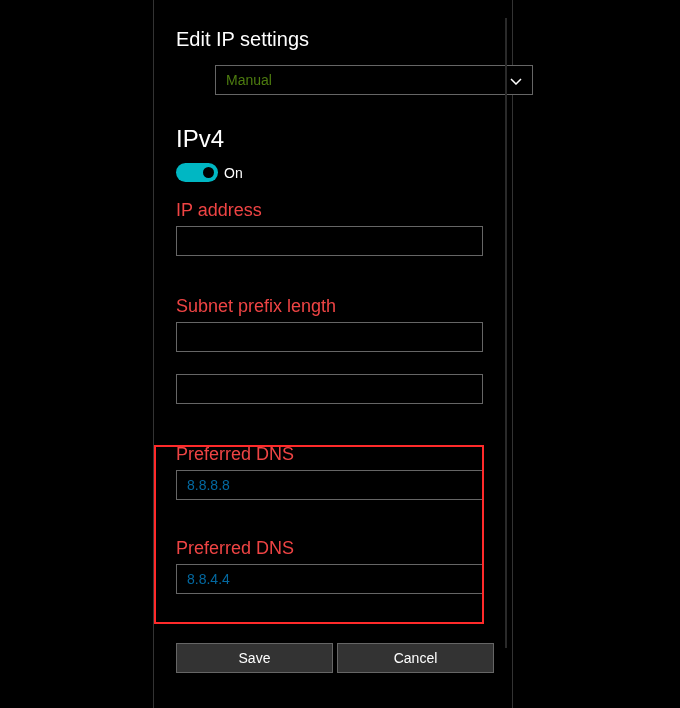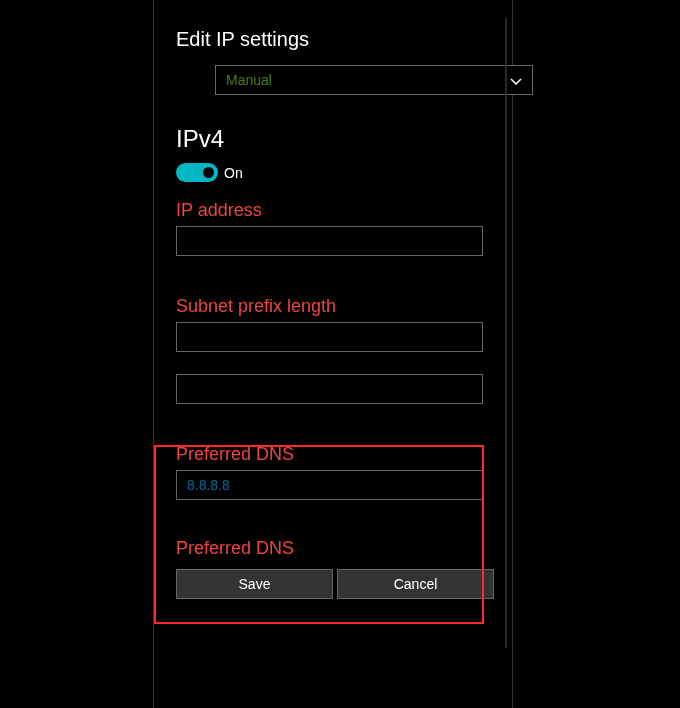--- a/index.html
+++ b/index.html
@@ -125,20 +125,21 @@
       height: 30px;
       background: #333;
       border: 1px solid #666;
       color: #fff;
       font-size: 14px;
       cursor: pointer;
       font-family: inherit;
       display: flex;
       align-items: center;
       justify-content: center;
+      margin-top: 17px;
     }
     .scrollbar {
       position: absolute;
       right: 5px;
       top: 18px;
       width: 2px;
       height: 630px;
       background: #2a2a2a;
     }
   </style>
@@ -175,20 +176,21 @@
 
   <input class="field-input" type="text" value="" style="">
 
   <div class="dns-block-1">
     <div class="field-label">Preferred DNS</div>
     <input class="field-input" type="text" value="8.8.8.8" style="">
   </div>
 
   <div class="dns-block-2">
     <div class="field-label">Preferred DNS</div>
+    <input class="field-input" type="text" value="8.8.4.4" style="">
   </div>
 
   <div class="buttons">
     <button class="btn">Save</button>
     <button class="btn">Cancel</button>
   </div>
 
   <div class="scrollbar"></div>
 </div>
 

